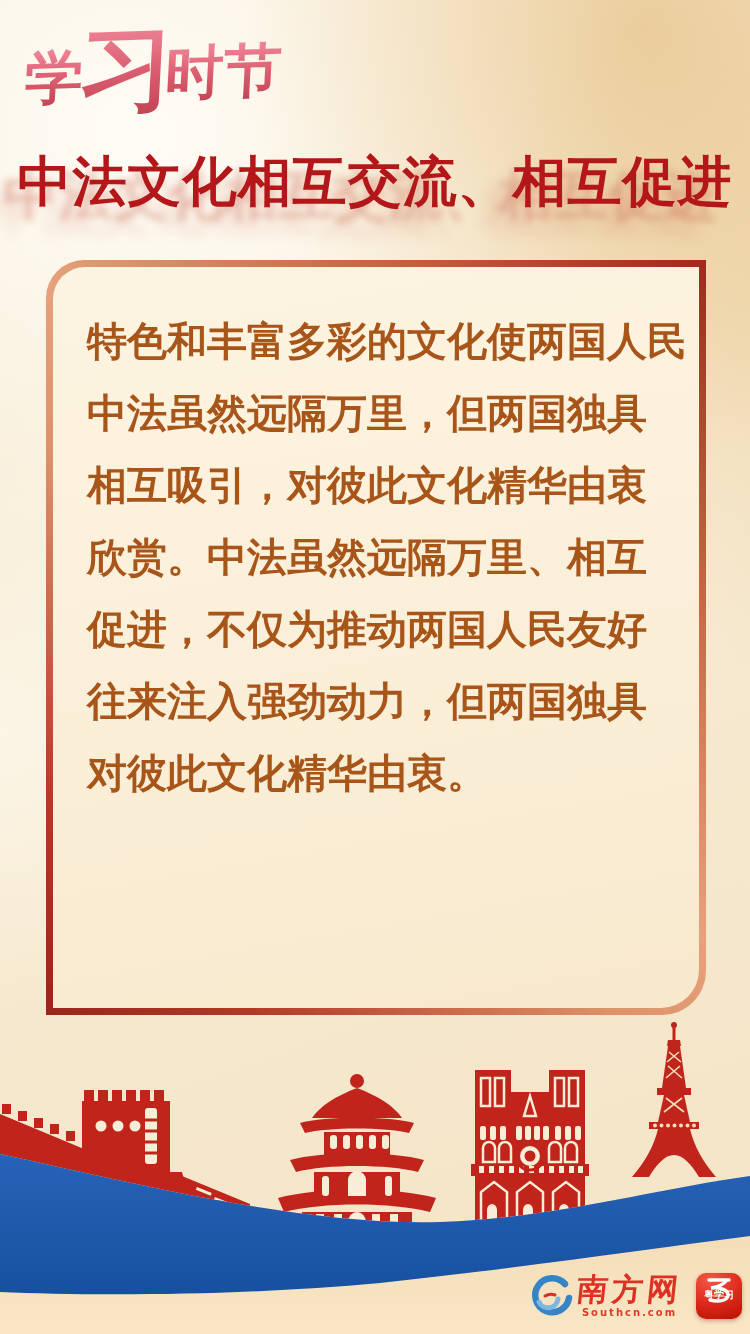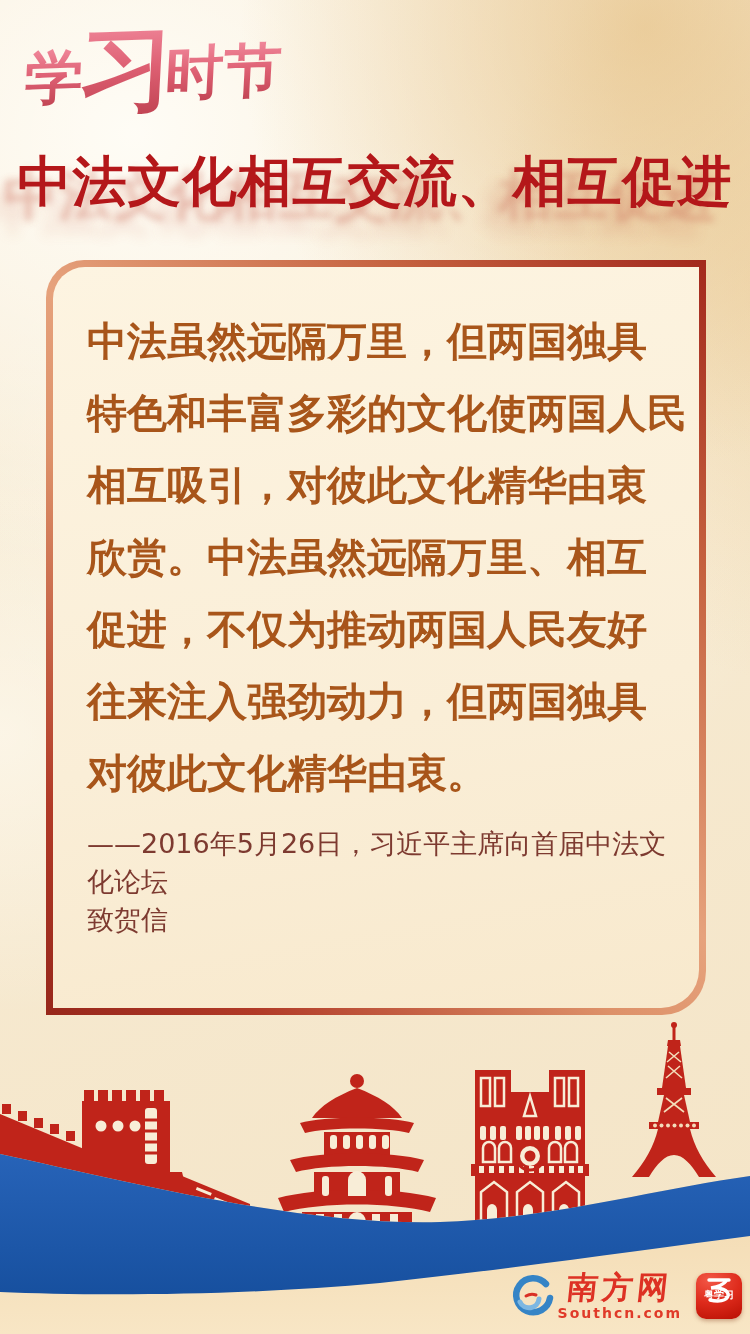--- a/index.html
+++ b/index.html
@@ -75,21 +75,21 @@
   .wave-wrap{position:absolute;left:0;top:1128px;width:750px;height:206px;z-index:2;}
 
   
   .footer-logos{position:absolute;right:8px;bottom:14px;z-index:5;display:flex;align-items:center;gap:14px;}
   .southcn{display:flex;align-items:center;gap:4px;}
   .southcn-text{display:flex;flex-direction:column;align-items:center;line-height:1;}
   .southcn-name{
     font-family:"DejaVu Serif","Liberation Serif",serif;font-weight:bold;
     font-size:31px;color:#dd3124;transform:skewX(-6deg);letter-spacing:4px;white-space:nowrap;
   }
-  .southcn-domain{font-size:14px;font-weight:bold;color:#e03a28;letter-spacing:2px;margin-top:3px;text-align:right;}
+  .southcn-domain{font-size:10px;font-weight:bold;color:#e03a28;letter-spacing:2px;margin-top:3px;text-align:right;}
   .yuexuexi{
     width:46px;height:46px;border-radius:10px;position:relative;
     background:radial-gradient(120% 90% at 30% 15%,#f25746 0%,#de2b1c 55%,#c01508 100%);
     box-shadow:0 2px 4px rgba(120,40,10,0.35);
     display:flex;flex-direction:column;align-items:center;justify-content:center;
   }
   .yuexuexi-label{font-size:10px;font-weight:bold;color:#ffffff;margin-bottom:3px;letter-spacing:0;white-space:nowrap;}
   .yuexuexi svg{position:absolute;top:3px;left:50%;transform:translateX(-50%);}
 </style>
 </head>
@@ -98,31 +98,27 @@
 <div class="page">
 
   <div class="brand">
     <span class="c0">学</span><span class="c1">习</span><span class="c2">时</span><span class="c3">节</span>
   </div>
 
   <div class="headline">中法文化相互交流、相互促进</div>
 
   <div class="quote-frame">
     <div class="quote-inner">
+      <div class="quote-line">特色和丰富多彩的文化使两国人民</div>
       <div class="quote-line">中法虽然远隔万里，但两国独具</div>
-      <div class="quote-line">特色和丰富多彩的文化使两国人民</div>
       <div class="quote-line">相互吸引，对彼此文化精华由衷</div>
       <div class="quote-line">欣赏。中法虽然远隔万里、相互</div>
       <div class="quote-line">促进，不仅为推动两国人民友好</div>
       <div class="quote-line">往来注入强劲动力，但两国独具</div>
       <div class="quote-line">对彼此文化精华由衷。</div>
-      <div class="attribution">
-        <div>——2016年5月26日，习近平主席向首届中法文化论坛</div>
-        <div>致贺信</div>
-      </div>
     </div>
   </div>
 
   <svg class="landmark lm-wall" width="250" height="140" viewBox="0 0 250 140">
     <g fill="#c0241a">
       <polygon points="0,34 96,74 96,140 0,140"></polygon>
       <rect x="2" y="24" width="9" height="10"></rect>
         <rect x="18" y="31" width="9" height="10"></rect>
       <rect x="34" y="38" width="9" height="10"></rect>
         <rect x="50" y="44" width="9" height="10"></rect>

